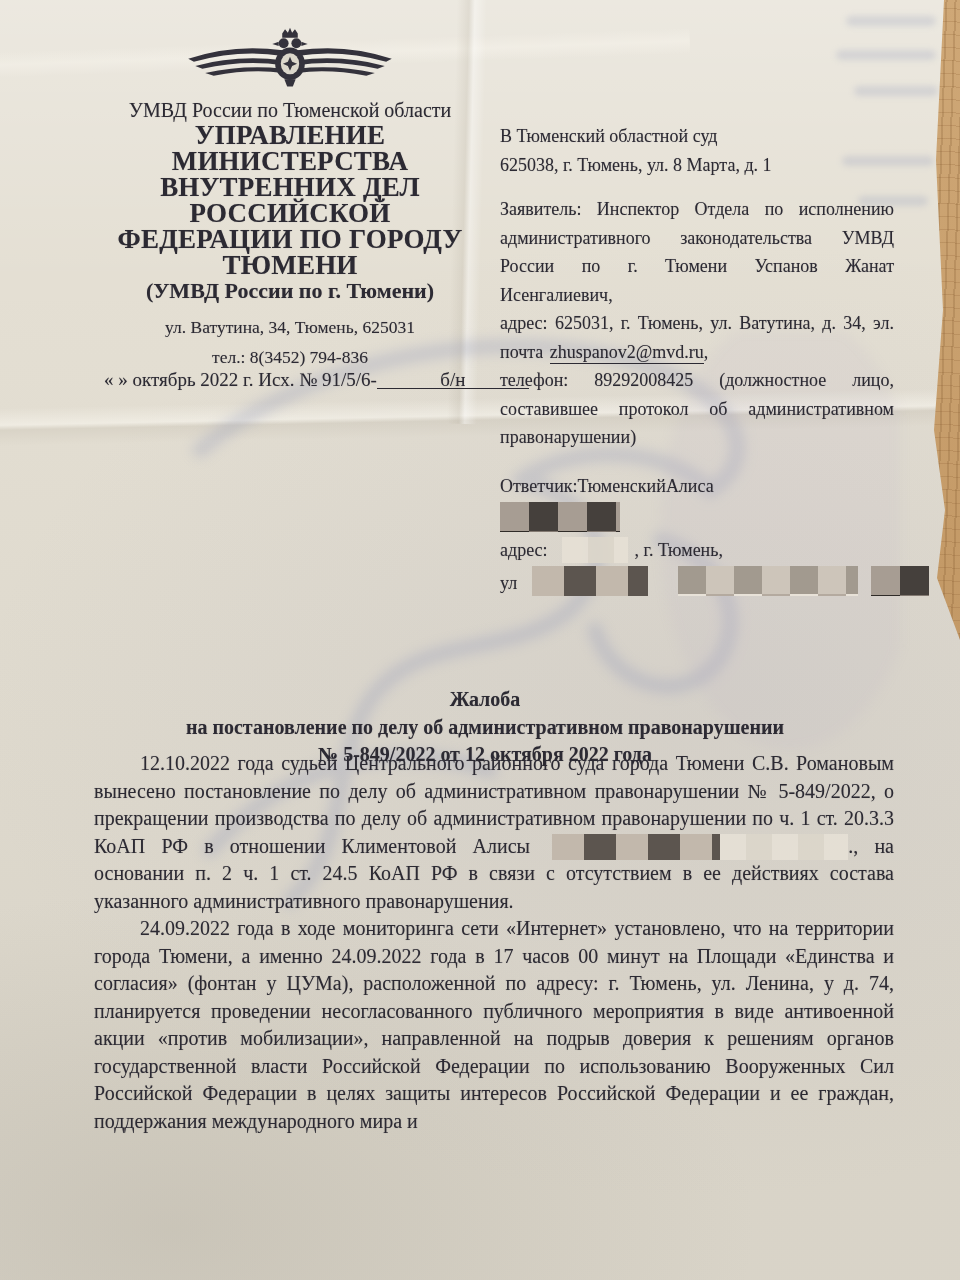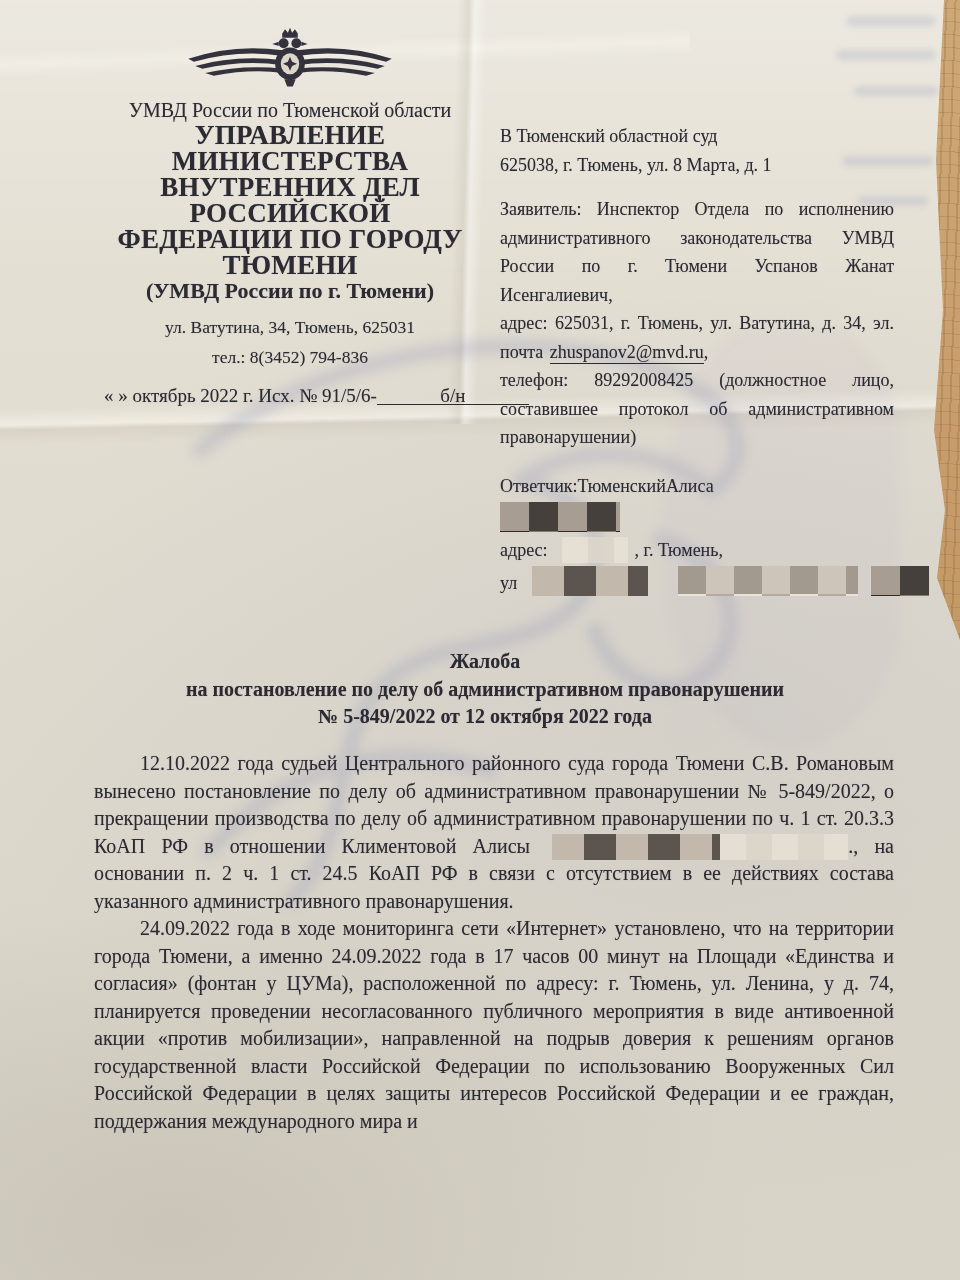--- a/index.html
+++ b/index.html
@@ -33,41 +33,41 @@
   .text-soft{text-shadow:0 0 1px rgba(44,42,51,.28);}
 
   
   .letterhead{position:absolute;left:104px;top:20px;width:372px;text-align:center;}
   .emblem{display:block;margin:0 auto;width:212px;height:72px;}
   .lh-region{margin-top:6px;font-weight:400;font-size:20px;line-height:24px;}
   .lh-name{margin-top:0;font-weight:700;font-size:27px;line-height:26px;letter-spacing:.2px;}
   .lh-short{font-weight:700;font-size:22px;line-height:26px;}
   .lh-addr{margin-top:12px;font-size:17.5px;line-height:23px;}
   .lh-phone{font-size:17.5px;line-height:23px;margin-top:7px;}
-  .ref-line{margin-top:16px;text-align:left;font-size:19px;white-space:nowrap;}
+  .ref-line{margin-top:0;text-align:left;font-size:19px;white-space:nowrap;}
   .ref-blank{display:inline-block;min-width:152px;border-bottom:1.6px solid #2c2a33;text-align:center;line-height:17px;}
 
   
   .col-right{position:absolute;left:500px;top:86px;width:394px;font-size:18px;line-height:28.5px;margin-top:36px;}
   .col-right .jp{margin:0;text-align:justify;text-align-last:left;word-spacing:2px;}
   .mt1{margin-top:16px !important;}
   .u{border-bottom:1.6px solid #2c2a33;padding-bottom:1px;}
   .resp-line1{display:flex;margin-top:20px;}
   .resp-row{margin-top:2px;white-space:nowrap;}
   .case-no{margin-top:24px;}
 
   
   .mz{display:inline-block;vertical-align:-7px;}
   .mz.d{background-image:conic-gradient(#45403c 0 25%,#837a72 0 50%,#2f2b28 0 75%,#a79d93 0);background-size:58px 58px;}
   .mz.m{background-image:conic-gradient(#5c554f 0 25%,#a79c92 0 50%,#433d39 0 75%,#c2b8ac 0);background-size:64px 64px;}
   .mz.l{background-image:conic-gradient(#cdc5ba 0 25%,#b4aa9f 0 50%,#e8e2d8 0 75%,#a29a8f 0);background-size:56px 56px;}
   .mz.f{background-image:conic-gradient(#dcd6ca 0 25%,#cfc8bc 0 75%,#e6e0d5 0);background-size:52px 52px;opacity:.9;}
 
   
-  .title-block{position:absolute;left:70px;top:648px;width:830px;text-align:center;font-weight:700;font-size:20px;line-height:27.5px;}
+  .title-block{position:absolute;left:70px;top:686px;width:830px;text-align:center;font-weight:700;font-size:20px;line-height:27.5px;}
   .body-block{position:absolute;left:94px;top:750px;width:800px;font-size:20px;line-height:27.5px;}
   .body-block p{margin:0;text-indent:46px;text-align:justify;text-align-last:left;}
 </style>
 </head>
 <body>
 
 <div class="paper text-soft">
 
   <div class="crease-h"></div>
   <div class="crease-h2"></div>

